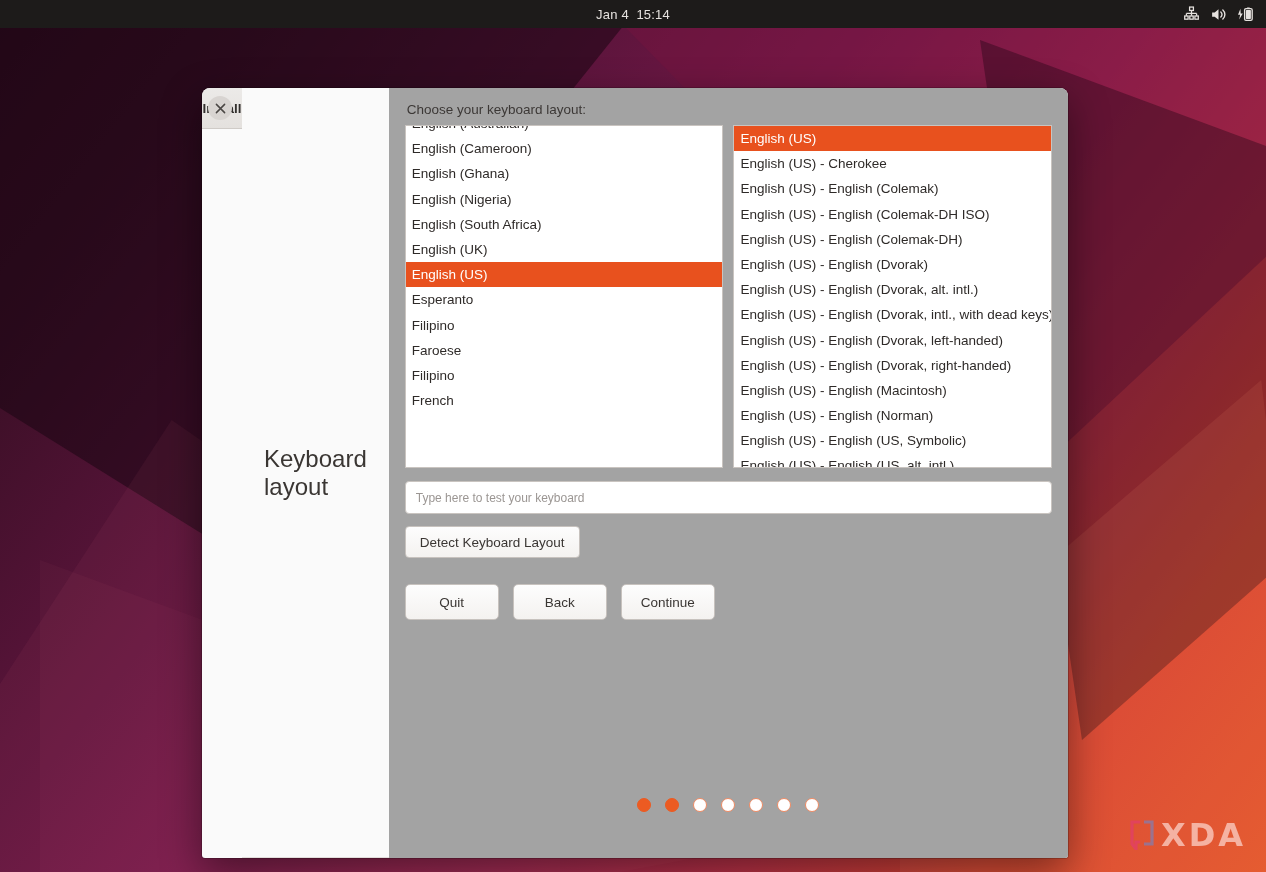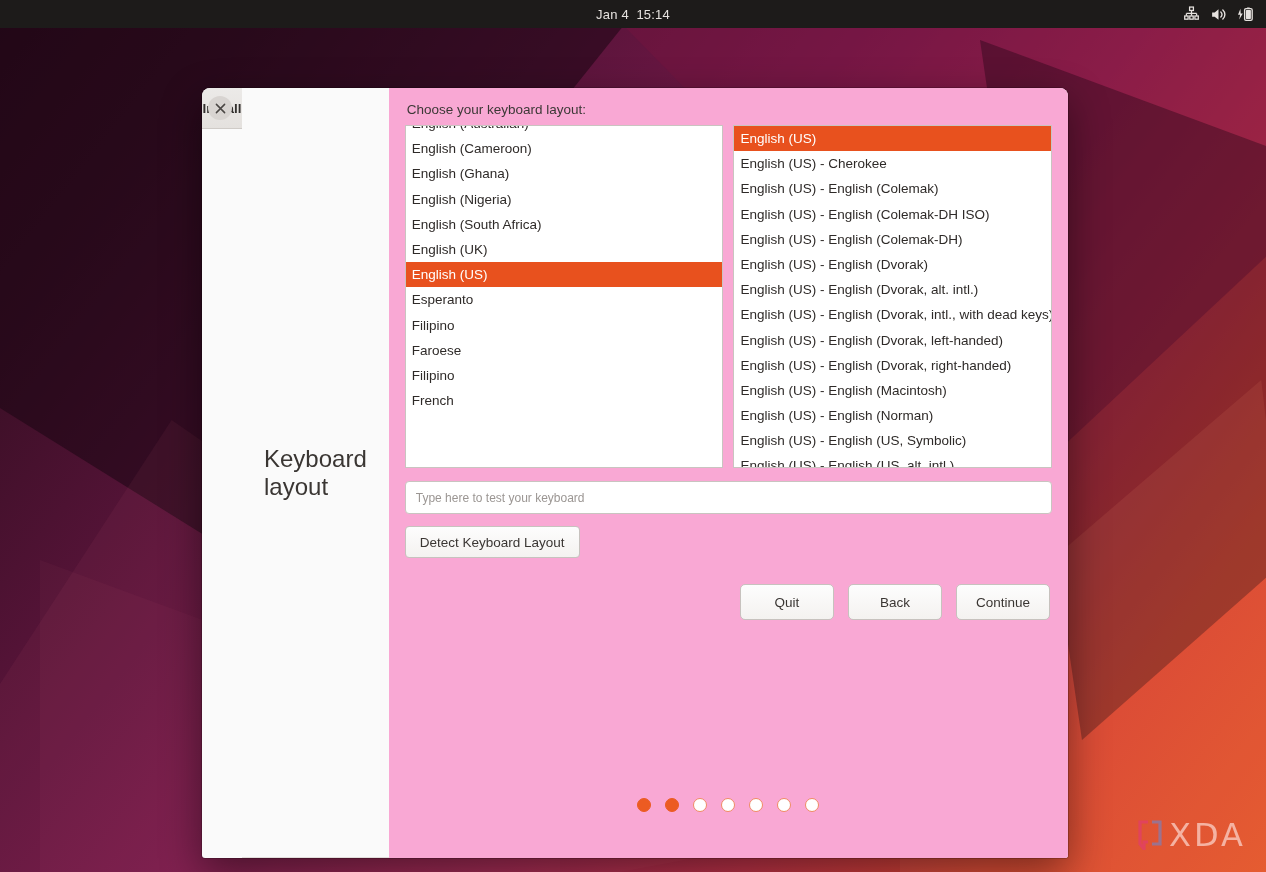--- a/index.html
+++ b/index.html
@@ -148,21 +148,21 @@
   }
   #page-title {
     font-size: 24px;
     color: #3a3633;
     font-weight: normal;
   }
 
   #content {
     flex: 1 1 auto;
     padding: 14px 16px 0 16px;
-    background: #f9a8d4;
+    background: #a3a3a3;
     display: flex;
     flex-direction: column;
   }
   #choose-label {
     font-size: 13.5px;
     color: #3c3836;
     margin: 0 0 8px 2px;
   }
 
   #lists {
@@ -223,21 +223,21 @@
     background: linear-gradient(#fdfdfd, #f4f2f0);
     border: 1px solid #c7c2be;
     border-radius: 4px;
     cursor: pointer;
     font-family: "Liberation Sans", sans-serif;
   }
 
   #actions {
     margin-top: 26px;
     display: flex;
-    justify-content: flex-end;
+    justify-content: flex-start;
     gap: 14px;
     padding-right: 2px;
   }
   .action-btn {
     min-width: 94px;
     height: 36px;
     font-size: 13.5px;
     color: #3a3633;
     background: linear-gradient(#fdfdfd, #f4f2f0);
     border: 1px solid #c7c2be;
@@ -270,21 +270,21 @@
     z-index: 45;
     opacity: .82;
     display: flex;
     align-items: center;
     gap: 6px;
     user-select: none;
   }
   #wm-text {
     font-size: 32px;
     letter-spacing: 3px;
-    font-weight: normal;
+    font-weight: bold;
     color: rgba(255,230,225,.78);
     font-family: "DejaVu Sans", sans-serif;
   }
 </style>
 </head>
 <body>
 
 <div id="desktop">
 
   <div class="wall">

